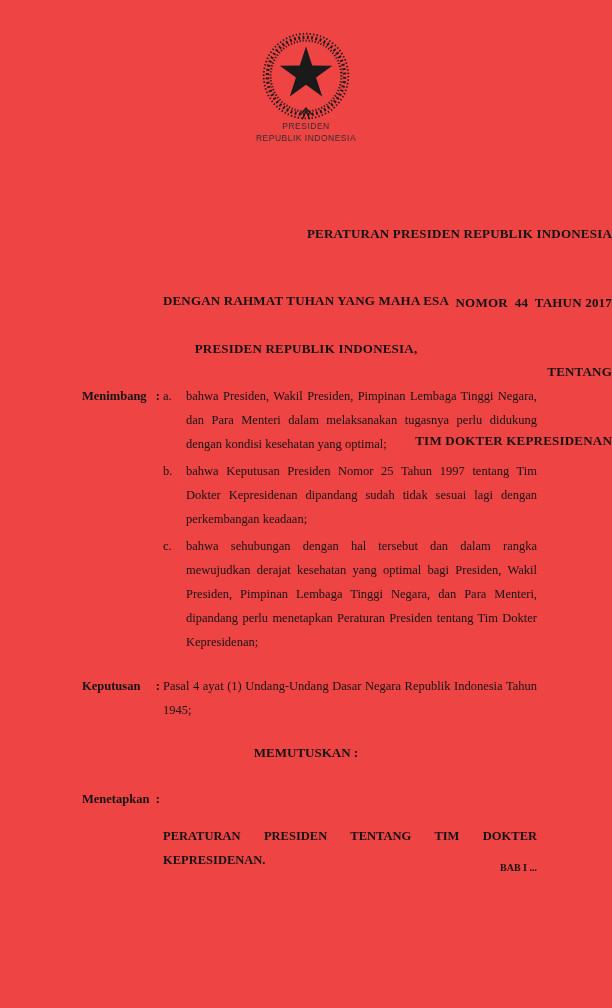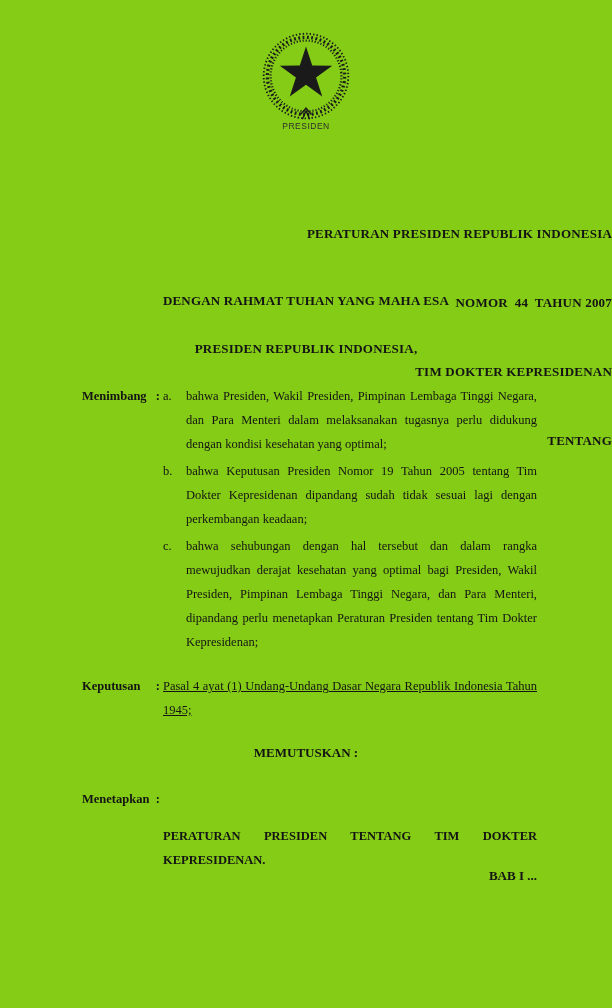--- a/index.html
+++ b/index.html
@@ -4,21 +4,21 @@
 <style>
   * { margin: 0; padding: 0; box-sizing: border-box; }
   html, body { background: #ffffff; }
   body {
     width: 612px; height: 1008px;
     font-family: "Liberation Serif", serif;
     color: #141414;
     position: relative;
     overflow: hidden;
   }
-  .page { position: relative; width: 612px; height: 1008px; background: #84cc16; }
+  .page { position: relative; width: 612px; height: 1008px; background: #ef4444; }
 
   
   .emblem-svg {
     position: absolute; top: 30px; left: 50%;
     transform: translateX(-50%);
     width: 96px; height: 92px;
   }
   .emblem-caption {
     position: absolute; top: 120px; left: 0; right: 0;
     text-align: center;
@@ -59,76 +59,77 @@
     display: flex; justify-content: space-between;
     font-weight: bold;
   }
   .cbody { flex: 1 1 auto; min-width: 0; }
 
   .list-item { display: flex; align-items: flex-start; }
   .list-item + .list-item { margin-top: 3px; }
   .marker { width: 23px; flex: none; }
   .itext { flex: 1 1 auto; text-align: justify; }
 
-  .recalling-text { text-align: justify; text-decoration: underline; }
+  .recalling-text { text-align: justify; }
   .deciding-text { text-align: justify; font-weight: bold; margin-top: 37px; }
 
   .decision-heading {
     position: absolute; top: 741px; left: 0; right: 0;
     text-align: center; font-weight: bold; font-size: 13px; line-height: 24px;
   }
 
   .catchword {
     position: absolute; top: 856px; right: 75px;
-    font-weight: bold; font-size: 13px; line-height: 24px; margin-top: 8px;
+    font-weight: bold; font-size: 10px; line-height: 24px;
   }
 </style>
 </head>
 <body>
 
 <div class="page">
 
   <svg class="emblem-svg" viewBox="0 0 100 100" aria-hidden="true">
     <g fill="none" stroke="#1a1a1a">
       <circle cx="50" cy="50" r="46" stroke-width="2" stroke-dasharray="1.5 2.3"></circle>
       <circle cx="50" cy="50" r="42" stroke-width="3.6" stroke-dasharray="2 2.7" transform="rotate(8 50 50)"></circle>
       <circle cx="50" cy="50" r="38.5" stroke-width="2.4" stroke-dasharray="1.2 2.1" transform="rotate(-6 50 50)"></circle>
       <path d="M44 92 L50 85 L56 92" stroke-width="1.6"></path>
       <path d="M46 97 L50 88 L54 97" stroke-width="1.4"></path>
     </g>
     <polygon points="50,18 56.76,38.7 78.53,38.73 60.94,51.55 67.63,72.27 50,59.5 32.37,72.27 39.06,51.55 21.47,38.73 43.24,38.7" fill="#1a1a1a"></polygon>
   </svg>
   <div class="emblem-caption">
     <div>PRESIDEN</div>
+    <div>REPUBLIK INDONESIA</div>
   </div>
 
   <div class="title-block">
     <div>PERATURAN PRESIDEN REPUBLIK INDONESIA</div>
-    <div>NOMOR  44  TAHUN 2007</div>
+    <div>NOMOR  44  TAHUN 2017</div>
+    <div>TENTANG</div>
     <div>TIM DOKTER KEPRESIDENAN</div>
-    <div>TENTANG</div>
   </div>
 
   <div class="invocation">DENGAN RAHMAT TUHAN YANG MAHA ESA</div>
   <div class="issuer">PRESIDEN REPUBLIK INDONESIA,</div>
 
   <div class="clause clause-considering">
     <div class="clause-row">
       <div class="clabel">
         <span>Menimbang</span>
         <span>:</span>
       </div>
       <div class="cbody">
         <div class="list-item">
           <span class="marker">a.</span>
           <span class="itext">bahwa Presiden, Wakil Presiden, Pimpinan Lembaga Tinggi Negara, dan Para Menteri dalam melaksanakan tugasnya perlu didukung dengan kondisi kesehatan yang optimal;</span>
         </div>
         <div class="list-item">
           <span class="marker">b.</span>
-          <span class="itext">bahwa Keputusan Presiden Nomor 19 Tahun 2005 tentang Tim Dokter Kepresidenan dipandang sudah tidak sesuai lagi dengan perkembangan keadaan;</span>
+          <span class="itext">bahwa Keputusan Presiden Nomor 25 Tahun 1997 tentang Tim Dokter Kepresidenan dipandang sudah tidak sesuai lagi dengan perkembangan keadaan;</span>
         </div>
         <div class="list-item">
           <span class="marker">c.</span>
           <span class="itext">bahwa sehubungan dengan hal tersebut dan dalam rangka mewujudkan derajat kesehatan yang optimal bagi Presiden, Wakil Presiden, Pimpinan Lembaga Tinggi Negara, dan Para Menteri, dipandang perlu menetapkan Peraturan Presiden tentang Tim Dokter Kepresidenan;</span>
         </div>
       </div>
     </div>
   </div>
 
   <div class="clause clause-recalling">

